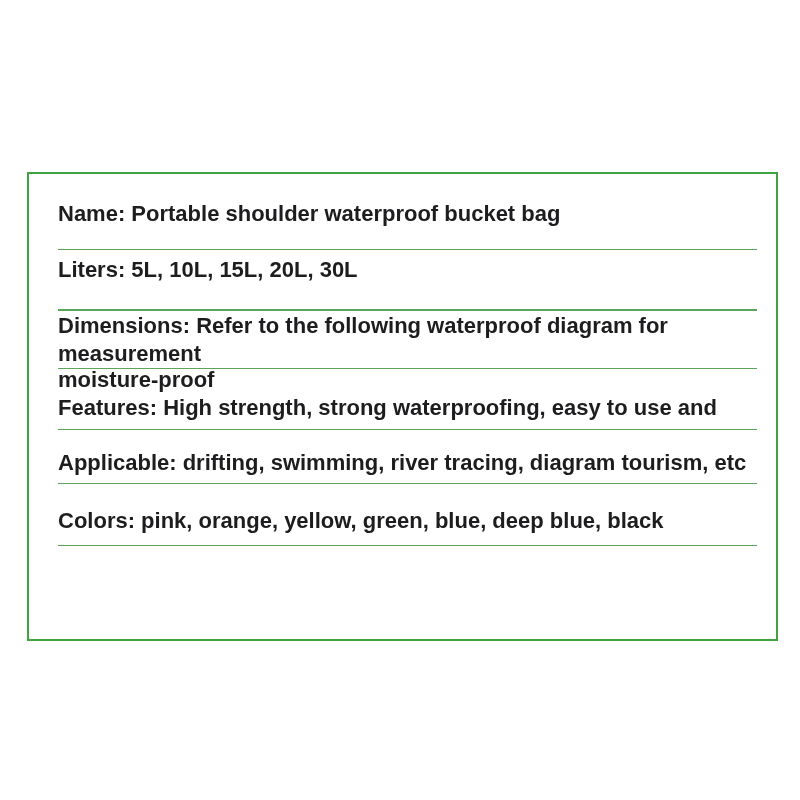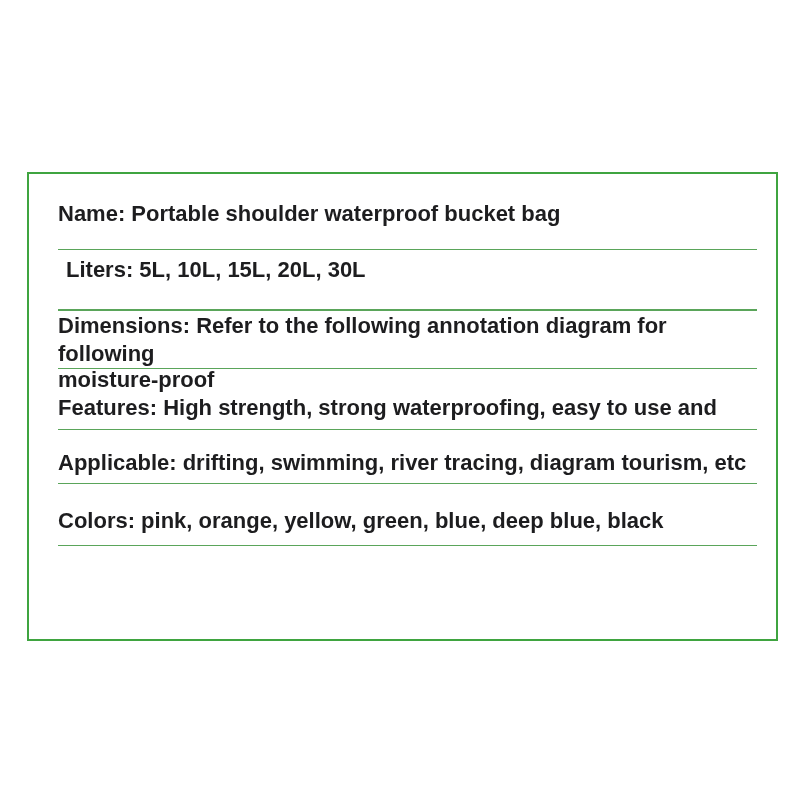--- a/index.html
+++ b/index.html
@@ -47,21 +47,21 @@
     font-weight: 600;
     color: var(--text-color);
     white-space: nowrap;
   }
   .sep {
     height: 1px;
     background: var(--sep-green);
   }
   
   .r1 { height: 75px; padding-top: 4px; }
-  .r2 { height: 59px; padding-bottom: 20px; margin-left: 8px; }
+  .r2 { height: 59px; padding-bottom: 20px; }
   .r3 { height: 62px; padding-bottom: 22px; }
   .r4 { height: 57px; }
   .r5 { height: 60px; padding-bottom: 10px; }
   .r6 { height: 53px; padding-top: 13px; }
   .r7 { height: 61px; padding-top: 13px; }
 </style>
 </head>
 <body>
 
 <div class="canvas">
@@ -75,22 +75,22 @@
       <div class="sep"></div>
 
       <div class="row r2">
         <div class="line">Liters: 5L, 10L, 15L, 20L, 30L</div>
       </div>
       <div class="sep"></div>
 
       <div class="sep"></div>
 
       <div class="row r4">
-        <div class="line">Dimensions: Refer to the following annotation diagram for</div>
-        <div class="line">following</div>
+        <div class="line">Dimensions: Refer to the following waterproof diagram for</div>
+        <div class="line">measurement</div>
       </div>
       <div class="sep"></div>
 
       <div class="row r5">
         <div class="line">moisture-proof</div>
         <div class="line">Features: High strength, strong waterproofing, easy to use and</div>
       </div>
       <div class="sep"></div>
 
       <div class="row r6">

